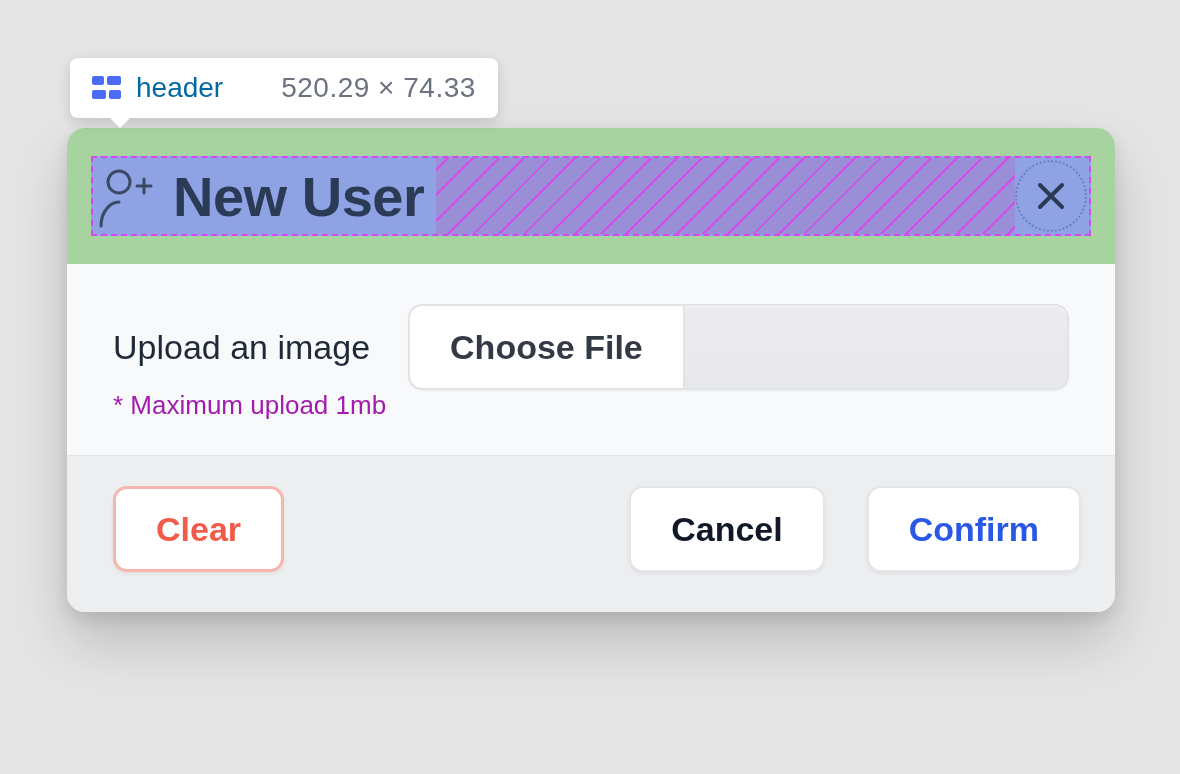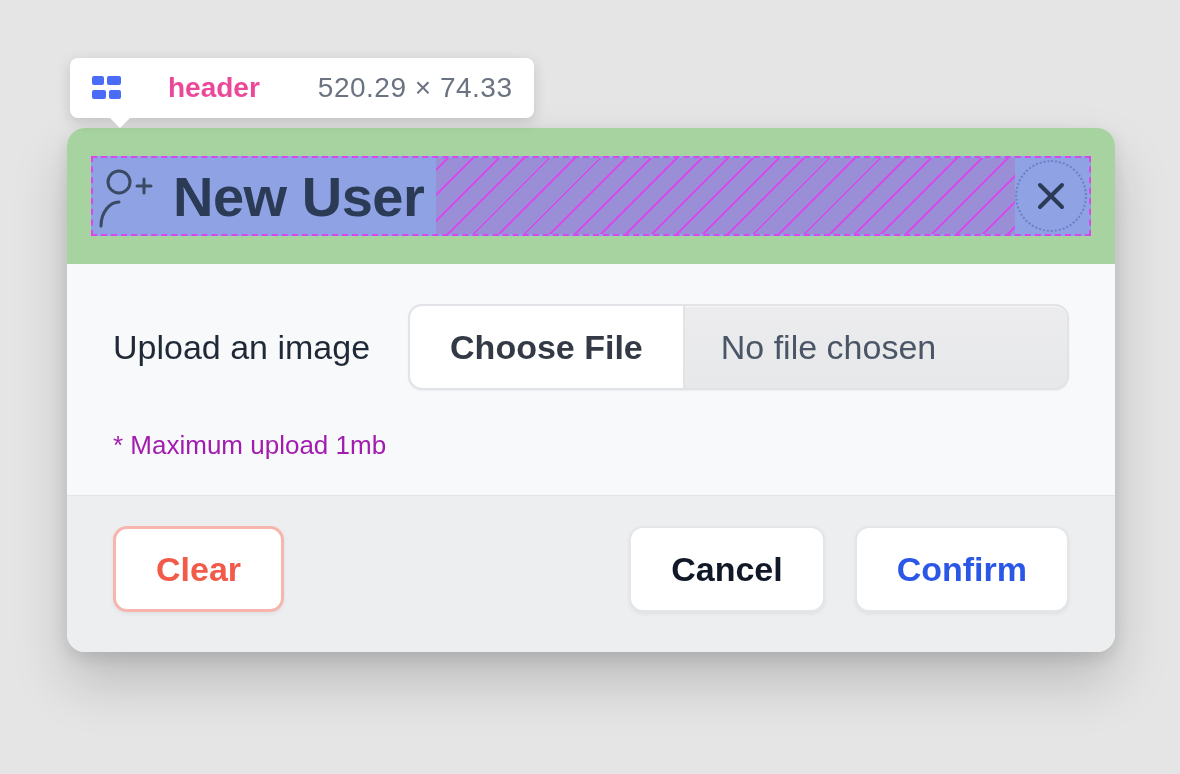--- a/index.html
+++ b/index.html
@@ -38,21 +38,21 @@
   }
   .inspector-icon {
     width: 30px; height: 24px;
     display: flex; flex-wrap: wrap; gap: 3px;
   }
   .inspector-icon span { background:#4a6cf7; border-radius:2px; }
   .inspector-icon span:nth-child(1){width:12px;height:9px;}
   .inspector-icon span:nth-child(2){width:14px;height:9px;}
   .inspector-icon span:nth-child(3){width:14px;height:9px;}
   .inspector-icon span:nth-child(4){width:12px;height:9px;}
-  .inspector-tag { color:#ec4899; font-weight:700;margin-left:32px; }
+  .inspector-tag { color:#0369a1; font-weight:400; }
   .inspector-dims { color:#6b7280; letter-spacing:0.5px;margin-left:44px; }
 
   
   .dialog {
     position: absolute;
     top: 128px;
     left: 67px;
     width: 1048px;
     background: #f3f4f5;
     border-radius: 18px;
@@ -127,21 +127,20 @@
   
   .dialog-body {
     background:#f8f9fa;
     padding: 40px 46px 34px 46px;
     border-bottom: 1px solid #e2e4e7;
   }
   .upload-row {
     display:flex;
     align-items:center;
     gap: 38px;
-    margin-bottom: 40px;
   }
   .upload-label {
     font-size: 34px;
     color:#1f2937;
   }
   .file-input {
     flex:1;
     display:flex;
     align-items:stretch;
     border: 2px solid #e1e3e6;
@@ -170,25 +169,26 @@
     color:#4a5565;
   }
   .hint {
     font-size: 26px;
     color:#a21caf;
   }
 
   
   .dialog-footer {
     background:#eceef0;
-    padding: 30px 46px 40px 46px;
+    padding: 30px 34px 40px 46px;
     border-bottom-left-radius:18px;
     border-bottom-right-radius:18px;
     display:flex;
     align-items:center;
+    gap:12px;
   }
   .btn {
     height: 86px;
     padding: 0 40px;
     border-radius: 14px;
     font-size: 34px;
     font-weight:700;
     display:flex; align-items:center; justify-content:center;
     background:#ffffff;
     border:2px solid #e3e5e8;
@@ -242,21 +242,20 @@
         </span>
       </div>
     </div>
   </div>
 
   <div class="dialog-body">
     <div class="upload-row">
       <span class="upload-label">Upload an image</span>
       <div class="file-input">
         <div class="choose-file-btn">Choose File</div>
-        <div class="file-status">No file chosen</div>
       </div>
     </div>
     <div class="hint">* Maximum upload 1mb</div>
   </div>
 
   <div class="dialog-footer">
     <div class="btn btn-clear">Clear</div>
     <div class="footer-spacer"></div>
     <div class="btn btn-cancel">Cancel</div>
     <div class="btn btn-confirm">Confirm</div>

